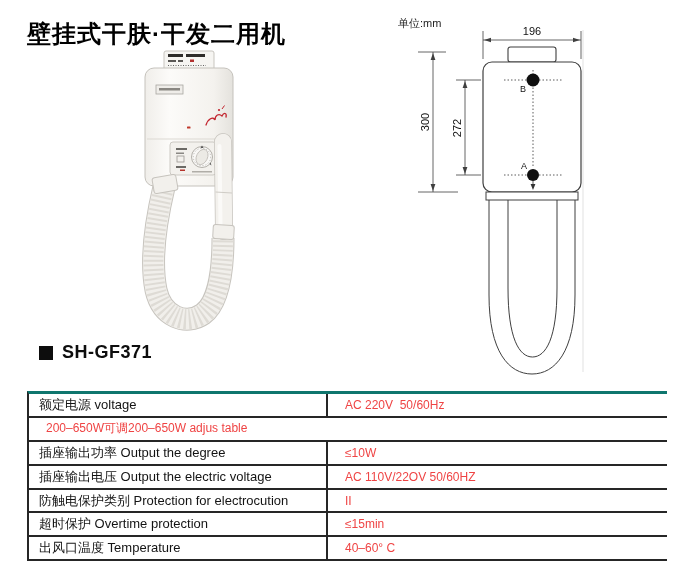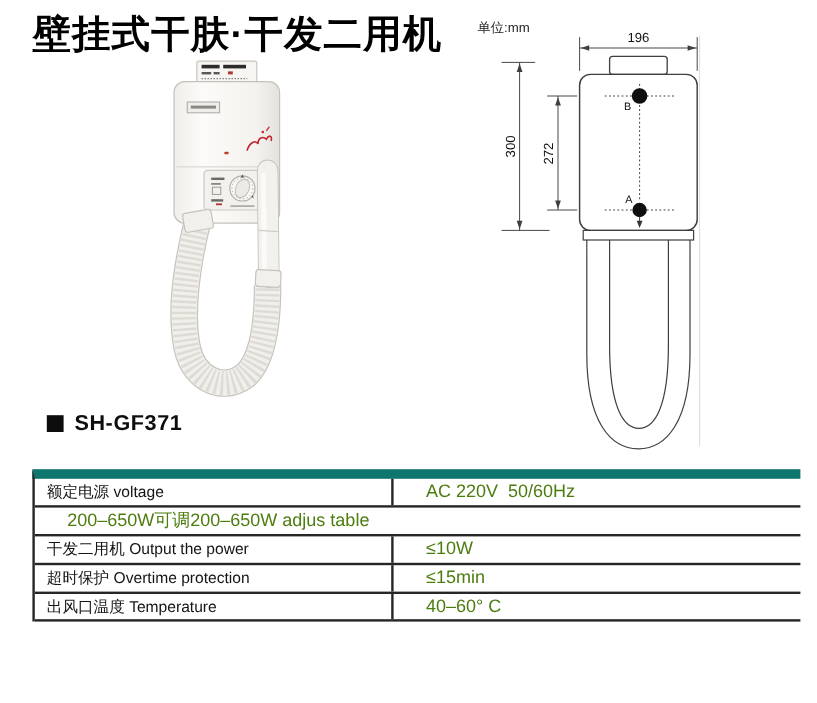--- a/index.html
+++ b/index.html
@@ -2,47 +2,47 @@
 <html><head>
 <meta charset="utf-8">
 <style>
   html,body{margin:0;padding:0;}
   body{
     width:681px;height:586px;position:relative;overflow:hidden;
     background:#ffffff;color:#111;
     font-family:"Liberation Sans","DejaVu Sans",sans-serif;
   }
   .page-title{
-    position:absolute;left:27px;top:7px;
-    font-size:32px;font-weight:bold;letter-spacing:1px;color:#000;
+    position:absolute;left:27px;top:18px;
+    font-size:24px;font-weight:bold;letter-spacing:1px;color:#000;
     white-space:nowrap;
   }
   .unit-label{
     position:absolute;left:398px;top:16px;font-size:11px;color:#1c1c1c;
   }
   .photo-wrap{position:absolute;left:110px;top:45px;width:200px;height:300px;}
   .diagram-wrap{position:absolute;left:395px;top:10px;width:286px;height:370px;}
   .model-row{
     position:absolute;left:28px;top:342px;
     display:flex;align-items:center;gap:9px;padding-left:11px;
   }
   .model-bullet{width:14px;height:14px;background:#0d0d0d;}
   .model-name{font-size:18px;font-weight:bold;letter-spacing:.5px;color:#0d0d0d;}
   .spec-table{
     position:absolute;left:27px;top:391px;width:638px;
-    border-top:8px solid #0f766e;border-left:2px solid #262626;
+    border-top:3px solid #0f766e;border-left:2px solid #262626;
   }
   .t-row{display:flex;align-items:stretch;height:21.9px;border-bottom:2px solid #262626;}
   .t-label{
     width:287px;padding-left:10px;border-right:2px solid #262626;
     font-size:13px;display:flex;align-items:center;white-space:pre;color:#141414;
   }
   .t-value{
-    flex:1;padding-left:27px;font-size:15px;display:flex;align-items:center;
-    white-space:pre;color:#4d7c0f;
+    flex:1;padding-left:17px;font-size:12px;display:flex;align-items:center;
+    white-space:pre;color:#ef4444;
   }
   svg text{font-family:"Liberation Sans","DejaVu Sans",sans-serif;}
 </style>
 </head>
 <body>
 
 <div class="page-title">壁挂式干肤·干发二用机</div>
 
 <div class="unit-label">单位:mm</div>
 
@@ -190,22 +190,30 @@
 
 <div class="spec-table">
   <div class="t-row">
     <div class="t-label">额定电源 voltage</div>
     <div class="t-value">AC 220V  50/60Hz</div>
   </div>
   <div class="t-row">
     <div class="t-value">200–650W可调200–650W adjus table</div>
   </div>
   <div class="t-row">
-    <div class="t-label">干发二用机 Output the power</div>
+    <div class="t-label">插座输出功率 Output the degree</div>
     <div class="t-value">≤10W</div>
+  </div>
+  <div class="t-row">
+    <div class="t-label">插座输出电压 Output the electric voltage</div>
+    <div class="t-value">AC 110V/22OV 50/60HZ</div>
+  </div>
+  <div class="t-row">
+    <div class="t-label">防触电保护类别 Protection for electrocution</div>
+    <div class="t-value">II</div>
   </div>
   <div class="t-row">
     <div class="t-label">超时保护 Overtime protection</div>
     <div class="t-value">≤15min</div>
   </div>
   <div class="t-row">
     <div class="t-label">出风口温度 Temperature</div>
     <div class="t-value">40–60° C</div>
   </div>
 </div>

